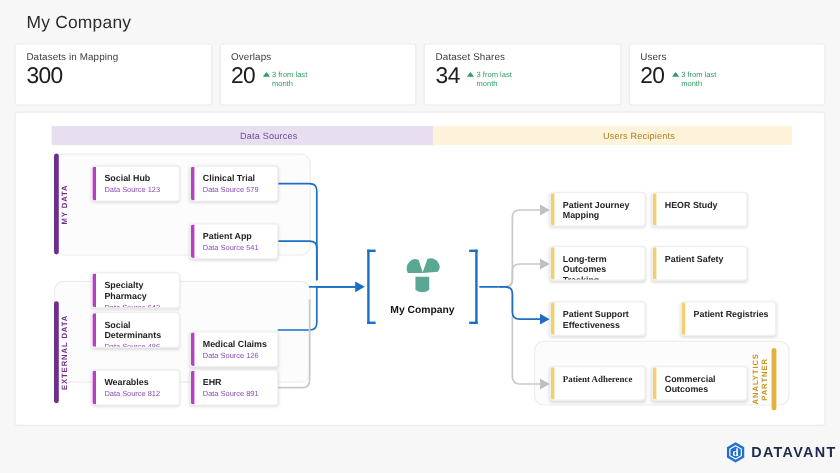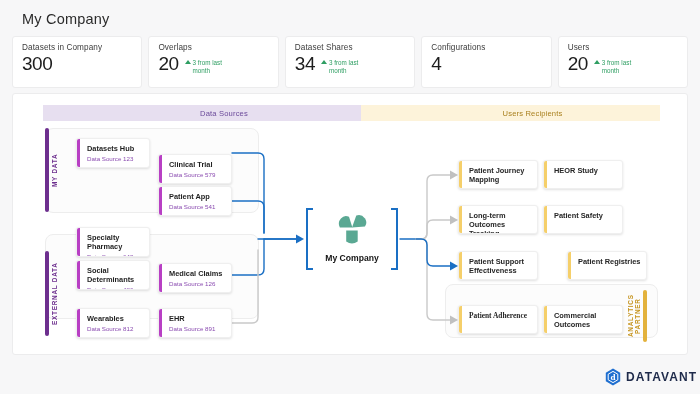--- a/index.html
+++ b/index.html
@@ -96,25 +96,25 @@
   .node .accent { position: absolute; left: 0; top: 0; bottom: 0; width: 3px; }
   .node .ntext { padding: 5px 5px 5px 10px; }
   .node .ntitle { font-size: 7.4px; font-weight: 700; color: #1f1f1f; line-height: 9px; }
   .node .nsub   { font-size: 6.2px; color: #8a4bb0; margin-top: 2px; line-height: 7.5px; }
   .node.source .accent { background: #b83fc4; }
   .node.recipient .accent { background: #f5cf6a; }
   .node.recipient .ntitle { font-weight: 700; color: #262626; }
 
   
   #n-patient-hub         { left: 76px;  top: 138px; width: 74px; height: 30px; }
-  #n-clinical-trial      { left: 158px; top: 138px; width: 74px; height: 30px; margin-top: 16px; }
+  #n-clinical-trial      { left: 158px; top: 138px; width: 74px; height: 30px; }
   #n-specialty-pharmacy  { left: 76px;  top: 186px; width: 74px; height: 30px; margin-top: 41px; }
   #n-patient-app         { left: 158px; top: 186px; width: 74px; height: 30px; }
   #n-social-determinants { left: 76px;  top: 260px; width: 74px; height: 30px; }
-  #n-medical-claims      { left: 158px; top: 263px; width: 74px; height: 30px; }
+  #n-medical-claims      { left: 158px; top: 276px; width: 74px; height: 30px; }
   #n-wearables           { left: 76px;  top: 308px; width: 74px; height: 30px; }
   #n-ehr                 { left: 158px; top: 308px; width: 74px; height: 30px; }
 
   
   #n-pjm        { left: 458px; top: 160px; width: 80px; height: 29px; }
   #n-heor       { left: 543px; top: 160px; width: 80px; height: 29px; }
   #n-ltot       { left: 458px; top: 205px; width: 80px; height: 29px; }
   #n-psafety    { left: 543px; top: 205px; width: 80px; height: 29px; }
   #n-pse        { left: 458px; top: 251px; width: 80px; height: 29px; }
   #n-pregistry  { left: 567px; top: 251px; width: 80px; height: 29px; }
@@ -145,21 +145,21 @@
 </head>
 <body>
 
 <div id="app">
 
   <div class="page-title">My Company</div>
 
   <div class="kpi-row">
 
     <div class="kpi-card">
-      <div class="kpi-label">Datasets in Company</div>
+      <div class="kpi-label">Datasets in Mapping</div>
       <div class="kpi-body">
         <div class="kpi-value">300</div>
       </div>
     </div>
 
     <div class="kpi-card">
       <div class="kpi-label">Overlaps</div>
       <div class="kpi-body">
         <div class="kpi-value">20</div>
         <div class="kpi-delta">
@@ -173,26 +173,20 @@
       <div class="kpi-label">Dataset Shares</div>
       <div class="kpi-body">
         <div class="kpi-value">34</div>
         <div class="kpi-delta">
           <span class="kpi-arrow"></span>
           <span class="kpi-delta-text">3 from last month</span>
         </div>
       </div>
     </div>
 
-    <div class="kpi-card">
-      <div class="kpi-label">Configurations</div>
-      <div class="kpi-body">
-        <div class="kpi-value">4</div>
-      </div>
-    </div>
 
     <div class="kpi-card">
       <div class="kpi-label">Users</div>
       <div class="kpi-body">
         <div class="kpi-value">20</div>
         <div class="kpi-delta">
           <span class="kpi-arrow"></span>
           <span class="kpi-delta-text">3 from last month</span>
         </div>
       </div>
@@ -248,21 +242,21 @@
 
   <div class="cat-rail" id="rail-external"></div>
   <div class="cat-label" id="label-external">EXTERNAL DATA</div>
 
   <div class="cat-rail" id="rail-analytics"></div>
   <div class="cat-label" id="label-analytics">ANALYTICS PARTNER</div>
 
   <div class="node source" id="n-patient-hub">
     <div class="accent"></div>
     <div class="ntext">
-      <div class="ntitle">Datasets Hub</div>
+      <div class="ntitle">Social Hub</div>
       <div class="nsub">Data Source 123</div>
     </div>
   </div>
   <div class="node source" id="n-clinical-trial">
     <div class="accent"></div>
     <div class="ntext">
       <div class="ntitle">Clinical Trial</div>
       <div class="nsub">Data Source 579</div>
     </div>
   </div>

